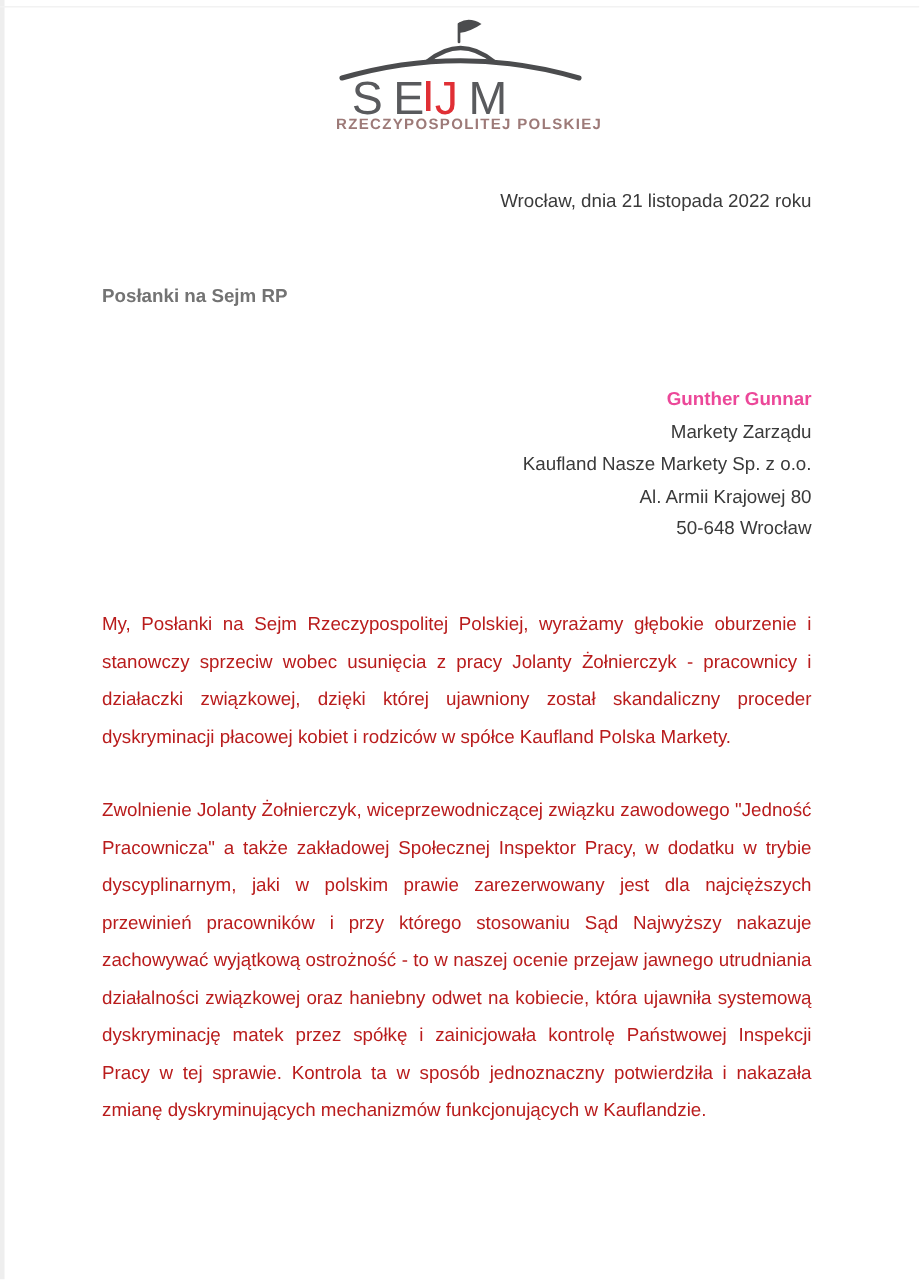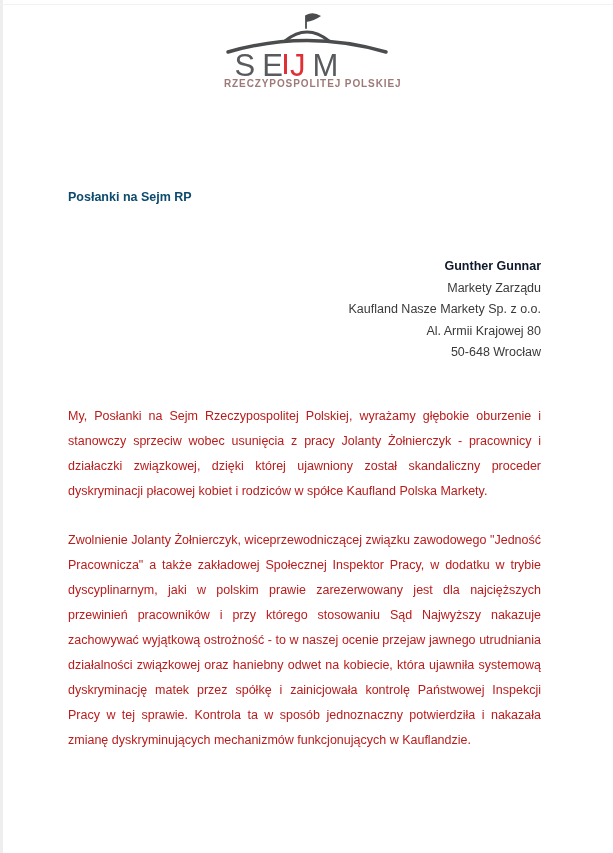--- a/index.html
+++ b/index.html
@@ -90,34 +90,34 @@
     right: 72px;
     font-size: 12.5px;
     color: #3a3a3a;
   }
   .sender {
     position: absolute;
     top: 190px;
     left: 68px;
     font-size: 12.5px;
     font-weight: bold;
-    color: #0c4a6e;
+    color: #737373;
   }
   .recipient {
     position: absolute;
     top: 256px;
     right: 72px;
     text-align: right;
     font-size: 12.5px;
     line-height: 21.5px;
     color: #3a3a3a;
   }
   .recipient .recipient-name {
     font-weight: bold;
-    color: #0f172a;
+    color: #ec4899;
   }
   .bodytext {
     position: absolute;
     top: 404px;
     left: 68px;
     right: 72px;
   }
   .bodytext p {
     margin: 0 0 24px 0;
     font-size: 12.5px;
@@ -141,20 +141,21 @@
       <path d="M84,4 L84,16" stroke="#4b4c4e" stroke-width="1.8" stroke-linecap="round"></path>
 
       <path d="M63,29 Q85,11 107,29" stroke="#4b4c4e" stroke-width="3" stroke-linecap="round"></path>
 
       <path d="M6,40 Q85,17 164,40" stroke="#4b4c4e" stroke-width="3.4" stroke-linecap="round"></path>
     </svg>
     <div class="logo-word"><span>S</span><span>E</span><span class="red-j">J</span><span>M</span></div>
     <div class="logo-subtitle">RZECZYPOSPOLITEJ POLSKIEJ</div>
   </div>
 
+  <div class="dateline">Wrocław, dnia 21 listopada 2022 roku</div>
 
   <div class="sender">Posłanki na Sejm RP</div>
 
   <div class="recipient">
     <div class="recipient-name">Gunther Gunnar</div>
     <div>Markety Zarządu</div>
     <div>Kaufland Nasze Markety Sp. z o.o.</div>
     <div>Al. Armii Krajowej 80</div>
     <div>50-648 Wrocław</div>
   </div>

